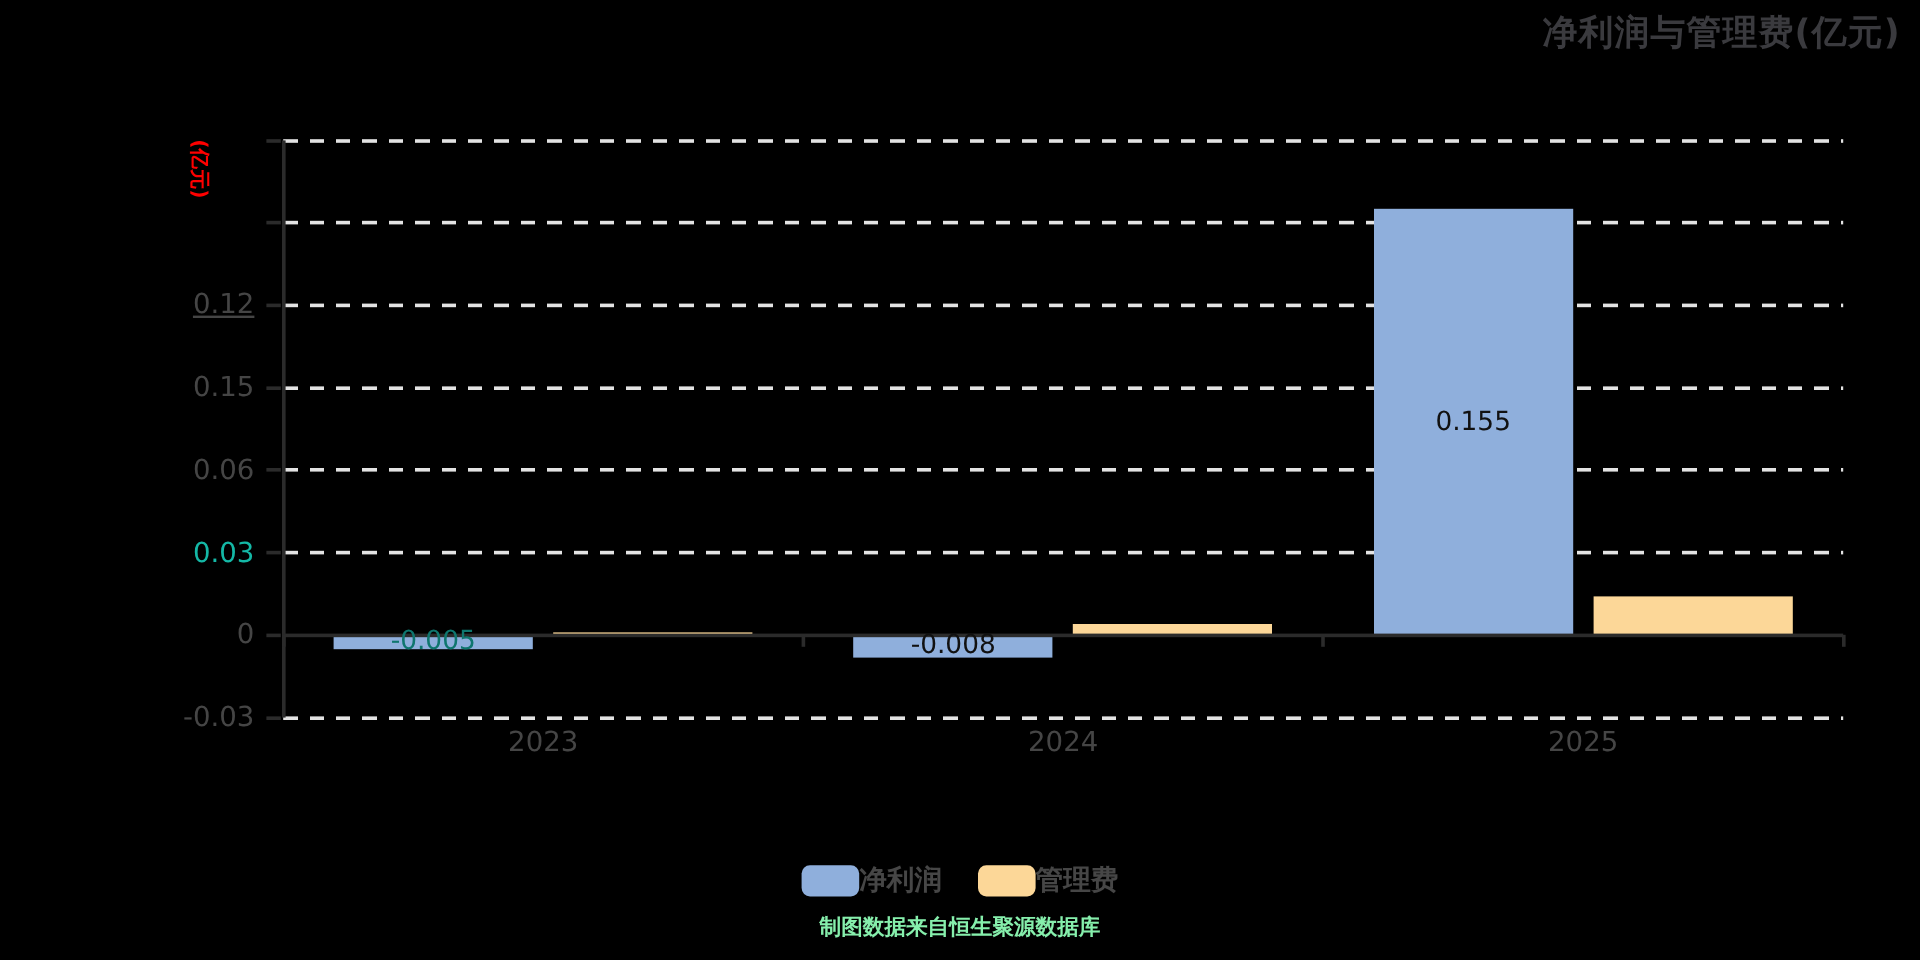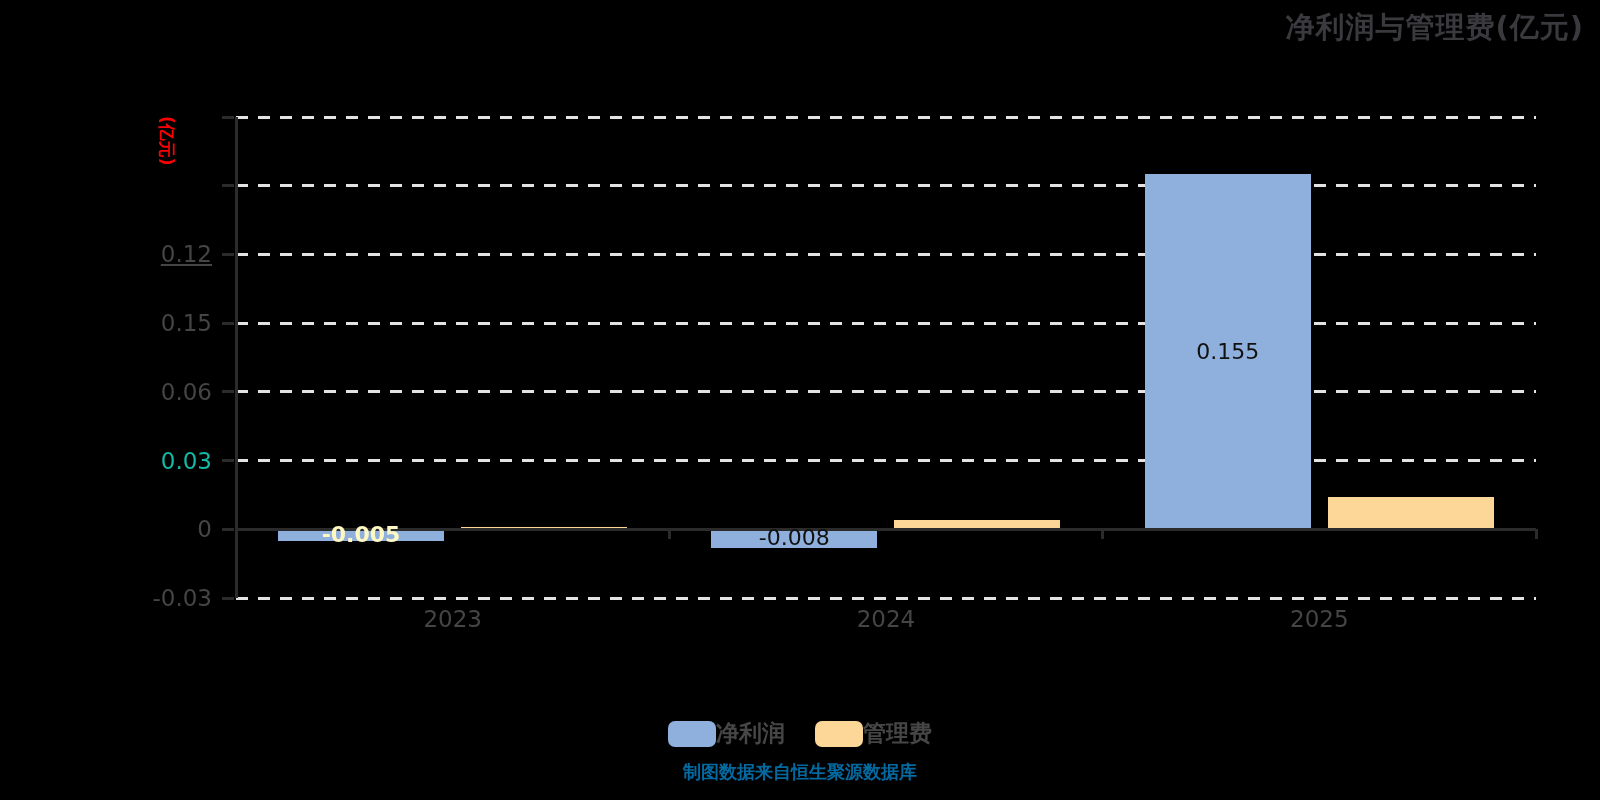--- a/index.html
+++ b/index.html
@@ -67,21 +67,21 @@
       <div class="gridline" style="left: 236px; width: 1300px; top: 459.071px; background: repeating-linear-gradient(90deg, rgb(227, 227, 227) 0px, rgb(227, 227, 227) 12px, transparent 12px, transparent 22px);"></div>
       <div class="tick" style="left: 222px; width: 12px; height: 3px; top: 459.071px; background: rgb(43, 43, 43);"></div>
       <div class="ytick-label" style="left: 0px; width: 212px; top: 445.571px; color: #14b8a6;">0.03</div>
       <div class="tick" style="left: 222px; width: 12px; height: 3px; top: 527.786px; background: rgb(43, 43, 43);"></div>
       <div class="ytick-label" style="left: 0px; width: 212px; top: 514.286px; color: rgb(69, 69, 69);">0</div>
       <div class="gridline" style="left: 236px; width: 1300px; top: 596.5px; background: repeating-linear-gradient(90deg, rgb(227, 227, 227) 0px, rgb(227, 227, 227) 12px, transparent 12px, transparent 22px);"></div>
       <div class="tick" style="left: 222px; width: 12px; height: 3px; top: 596.5px; background: rgb(43, 43, 43);"></div>
       <div class="ytick-label" style="left: 0px; width: 212px; top: 583px; color: rgb(69, 69, 69);">-0.03</div>
       <div class="y-axis-line" style="left: 234.5px; top: 117px; height: 481px; background: rgb(43, 43, 43);"></div>
       <div class="bar" style="left: 278px; top: 529.286px; width: 166px; height: 11.4524px; background: rgb(143, 175, 220);"></div>
-      <div class="bar-label" style="left: 278px; width: 166px; top: 521.012px; color: #fef9c3; font-weight: bold;">-0.005</div>
+      <div class="bar-label" style="left: 278px; width: 166px; top: 521.012px; color: #0f766e;">-0.005</div>
       <div class="bar" style="left: 711.333px; top: 529.286px; width: 166px; height: 18.3238px; background: rgb(143, 175, 220);"></div>
       <div class="bar-label" style="left: 711.333px; width: 166px; top: 524.448px; color: rgb(17, 17, 17);">-0.008</div>
       <div class="bar" style="left: 1144.67px; top: 174.262px; width: 166px; height: 355.024px; background: rgb(143, 175, 220);"></div>
       <div class="bar-label" style="left: 1144.67px; width: 166px; top: 337.774px; color: rgb(17, 17, 17);">0.155</div>
       <div class="bar" style="left: 461px; top: 526.995px; width: 166px; height: 2.29048px; background: rgb(252, 215, 152);"></div>
       <div class="bar" style="left: 894.333px; top: 520.124px; width: 166px; height: 9.1619px; background: rgb(252, 215, 152);"></div>
       <div class="bar" style="left: 1327.67px; top: 497.219px; width: 166px; height: 32.0667px; background: rgb(252, 215, 152);"></div>
       <div class="zero-axis" style="left: 236px; width: 1300px; top: 527.786px; background: rgb(43, 43, 43);"></div>
       <div class="tick" style="left: 234.5px; width: 3px; height: 10px; top: 529.286px; background: rgb(43, 43, 43);"></div>
       <div class="tick" style="left: 667.833px; width: 3px; height: 10px; top: 529.286px; background: rgb(43, 43, 43);"></div>
@@ -94,14 +94,14 @@
   <div class="legend" id="legend">
       <div class="legend-item">
         <div class="legend-swatch" style="background: rgb(143, 175, 220);"></div>
         <span class="legend-label" style="color: rgb(70, 70, 70);">净利润</span>
       </div>
       <div class="legend-item">
         <div class="legend-swatch" style="background: rgb(252, 215, 152);"></div>
         <span class="legend-label" style="color: rgb(70, 70, 70);">管理费</span>
       </div>
     </div>
-  <div class="footer" style="color: #0369a1;">制图数据来自恒生聚源数据库</div>
+  <div class="footer" style="color: #86efac;">制图数据来自恒生聚源数据库</div>
 </div>
 
 </body></html>

